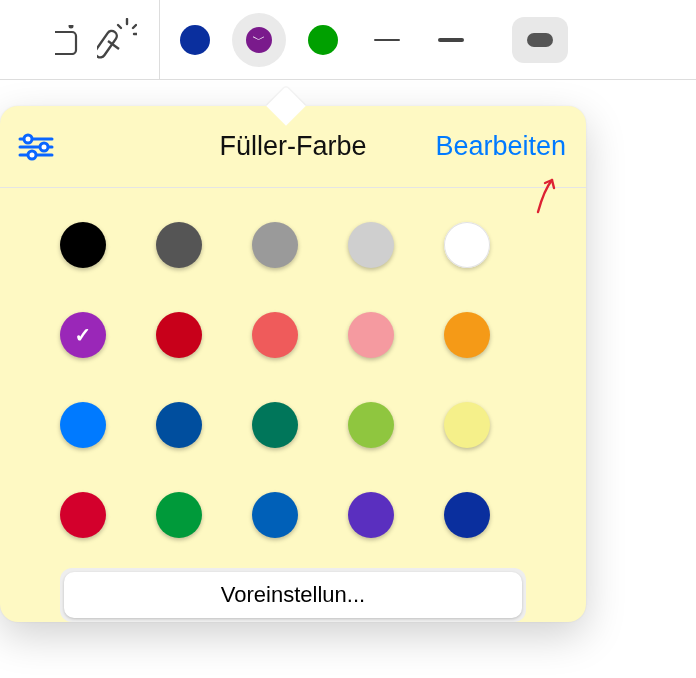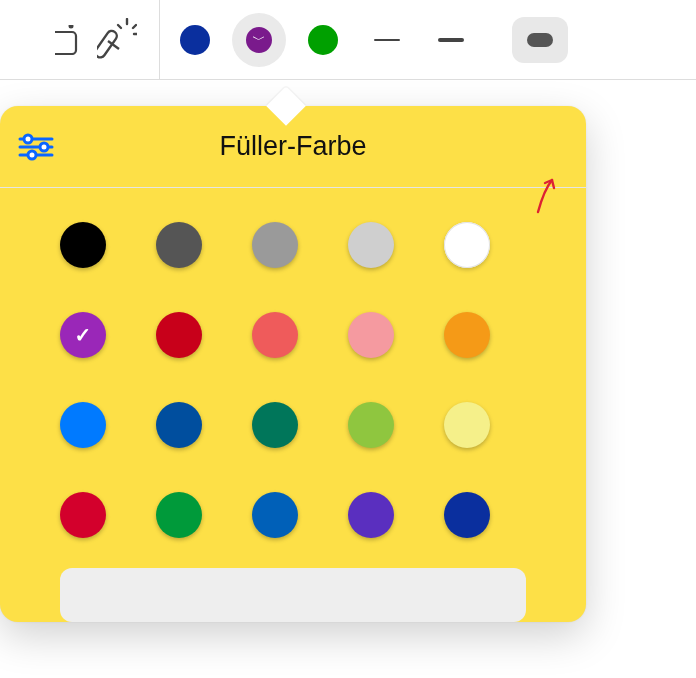--- a/index.html
+++ b/index.html
@@ -76,21 +76,21 @@
   }
   .pill-button .pill {
     width:26px; height:14px; border-radius:8px; background:#555;
   }
 
   
   .popover {
     position: absolute;
     left: 0; top: 106px;
     width: 586px;
-    background: #fde047;
+    background: #fef9c3;
     border-radius: 18px;
     box-shadow: 0 0 2px rgba(0,0,0,.08), 0 14px 40px rgba(0,0,0,.18);
     padding-bottom: 0;
   }
   .popover::before{
     content:"";
     position:absolute;
     top:-14px;
     left: 272px;
     width:28px; height:28px;
@@ -226,20 +226,21 @@
           <line x1="2" y1="6" x2="34" y2="6"></line>
           <line x1="2" y1="14" x2="34" y2="14"></line>
           <line x1="2" y1="22" x2="34" y2="22"></line>
         </g>
         <circle cx="10" cy="6" r="4" fill="#fff" stroke="#0a66ff" stroke-width="3"></circle>
         <circle cx="26" cy="14" r="4" fill="#fff" stroke="#0a66ff" stroke-width="3"></circle>
         <circle cx="14" cy="22" r="4" fill="#fff" stroke="#0a66ff" stroke-width="3"></circle>
       </svg>
     </span>
     <div class="popover-title">Füller-Farbe</div>
+    <div class="edit-link">Bearbeiten</div>
   </div>
 
   <div class="swatch-section">
     <div class="swatch-grid" id="swatch-grid">
         <div class="swatch" style="background: rgb(0, 0, 0);"></div>
         <div class="swatch" style="background: rgb(85, 85, 85);"></div>
         <div class="swatch" style="background: rgb(154, 154, 154);"></div>
         <div class="swatch" style="background: rgb(207, 207, 207);"></div>
         <div class="swatch white" style="background: rgb(255, 255, 255);"></div>
         <div class="swatch" style="background: rgb(154, 39, 184);">
@@ -257,20 +258,21 @@
         <div class="swatch" style="background: rgb(211, 0, 44);"></div>
         <div class="swatch" style="background: rgb(0, 154, 58);"></div>
         <div class="swatch" style="background: rgb(0, 96, 184);"></div>
         <div class="swatch" style="background: rgb(90, 47, 191);"></div>
         <div class="swatch" style="background: rgb(10, 47, 158);"></div>
       </div>
   </div>
 
   <div class="segmented-wrap">
     <div class="segmented">
+      <div class="segment active">Voreinstellun...</div>
     </div>
   </div>
 </div>
 
 <svg class="annot-arrow" width="40" height="44">
   <path d="M 10 40 Q 16 18 24 8" fill="none" stroke="#d23" stroke-width="2.4" stroke-linecap="round"></path>
   <path d="M 24 8 l -7 3 M 24 8 l 2 8" fill="none" stroke="#d23" stroke-width="2.4" stroke-linecap="round"></path>
 </svg>
 
 </body></html>

